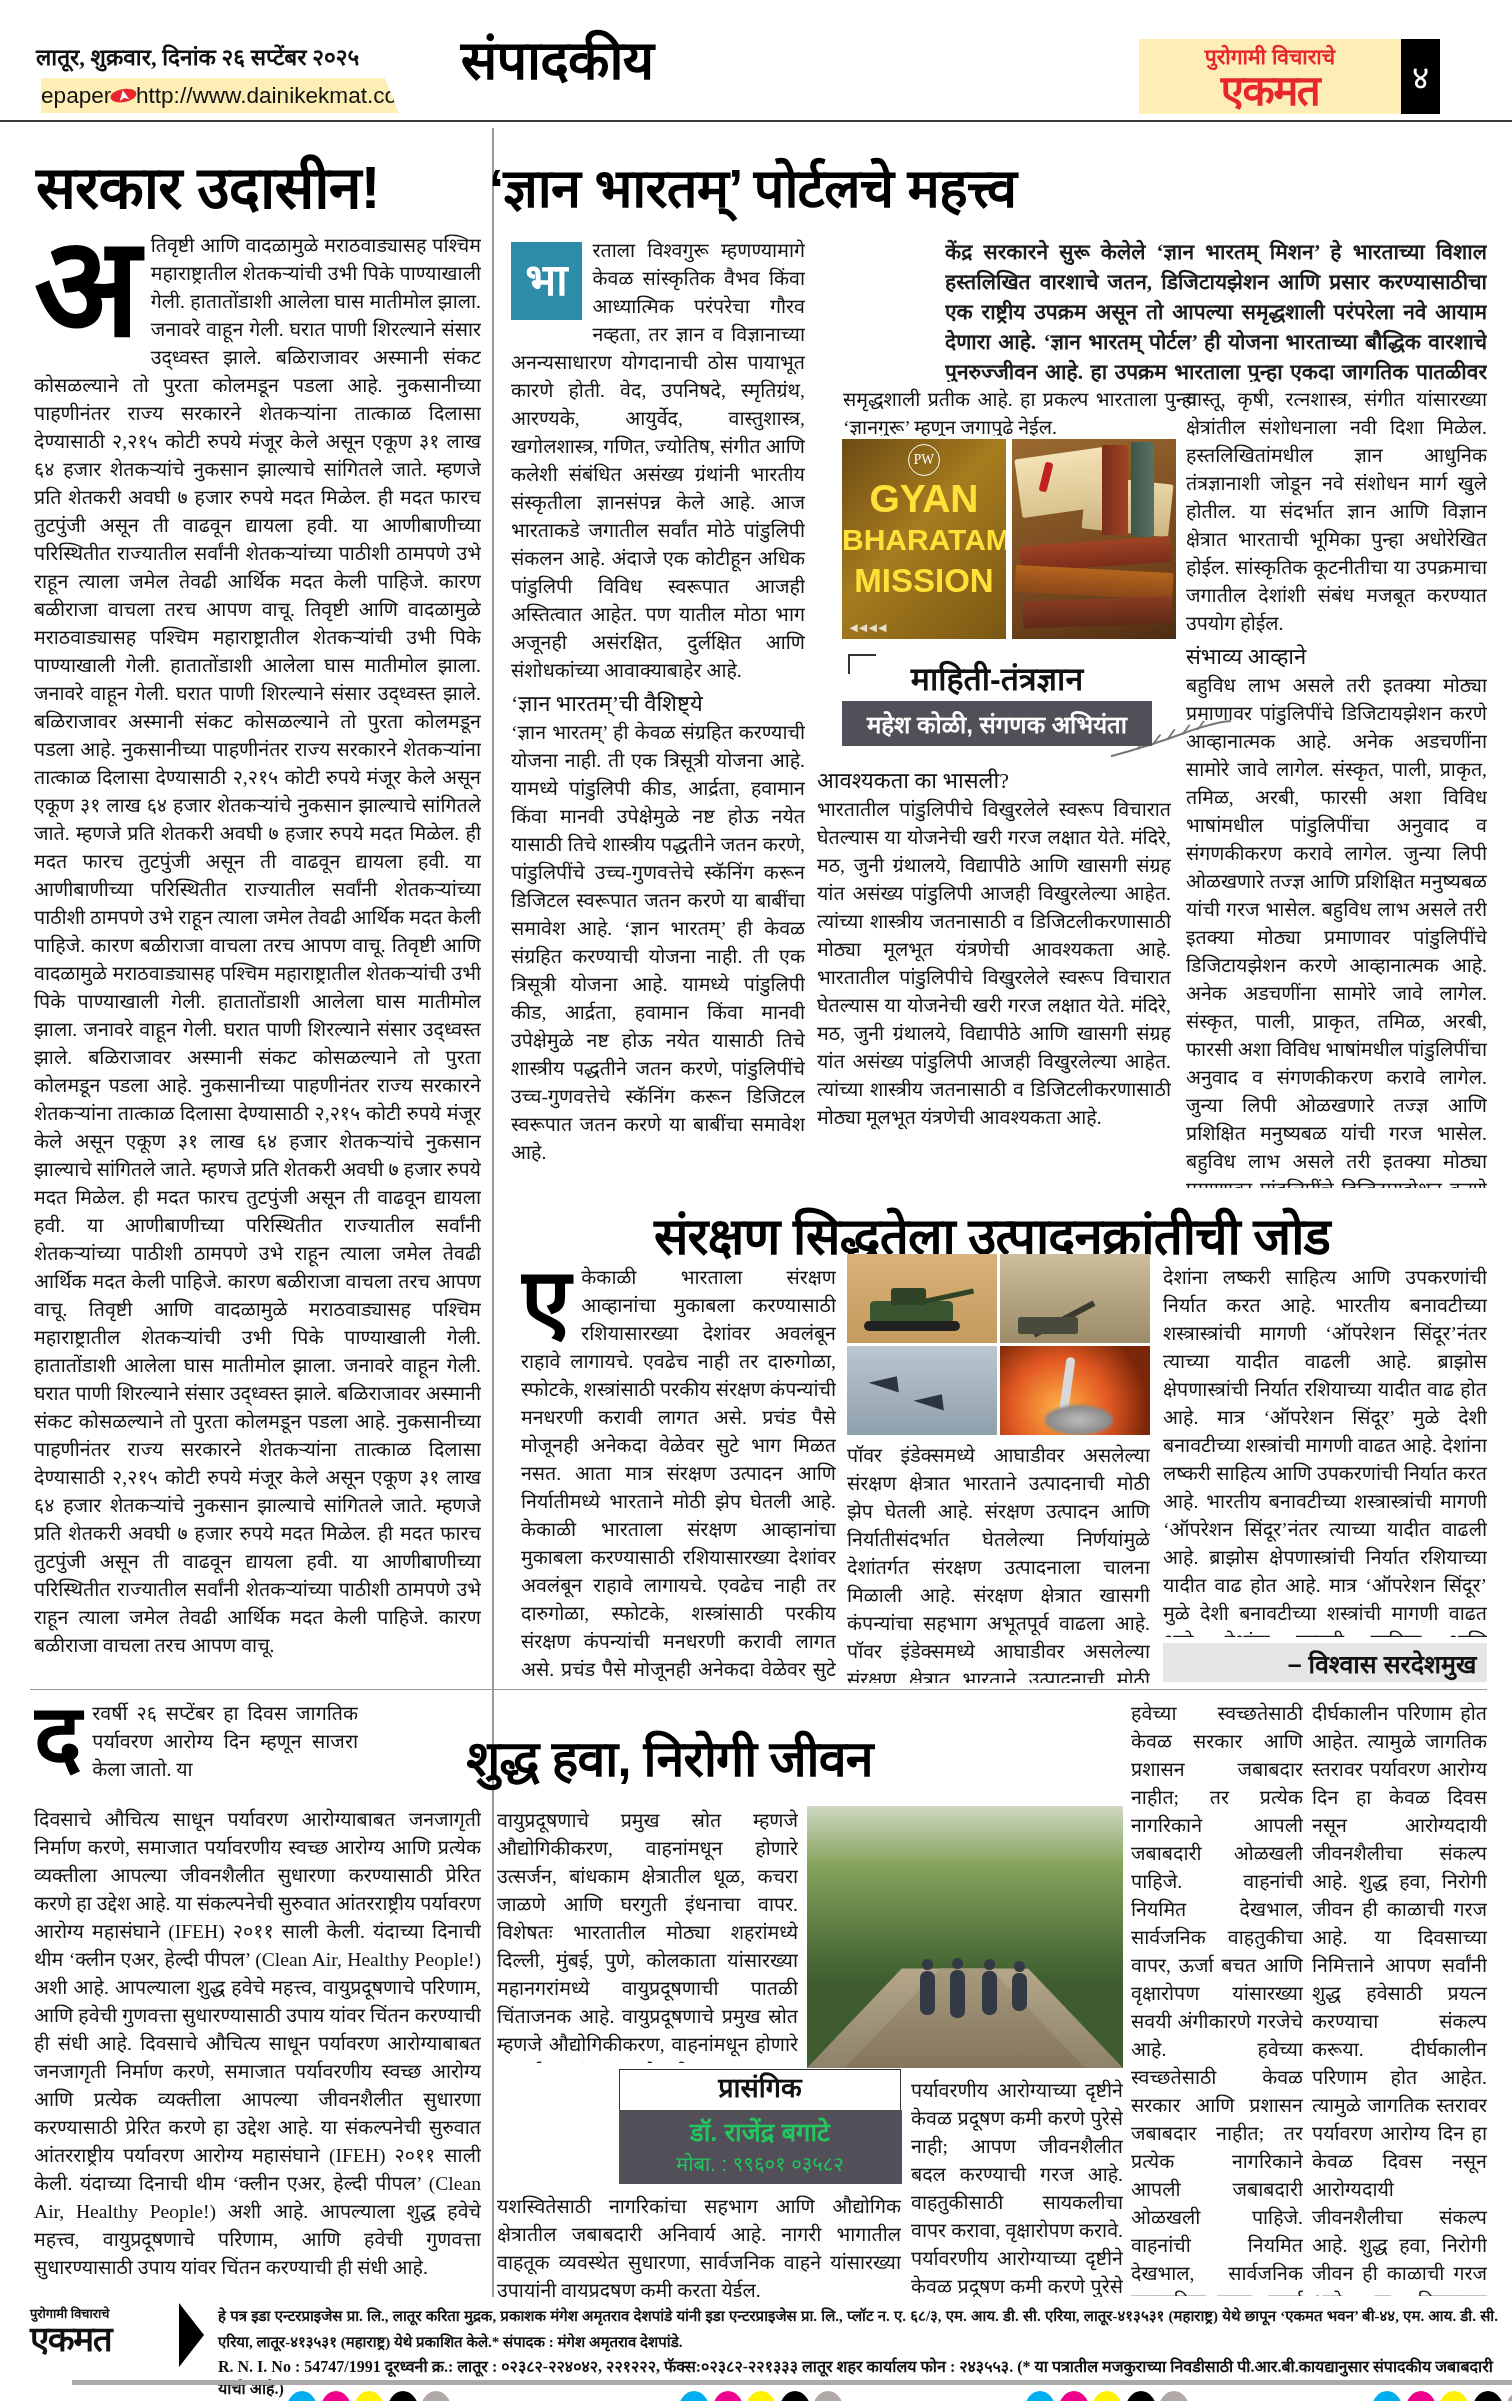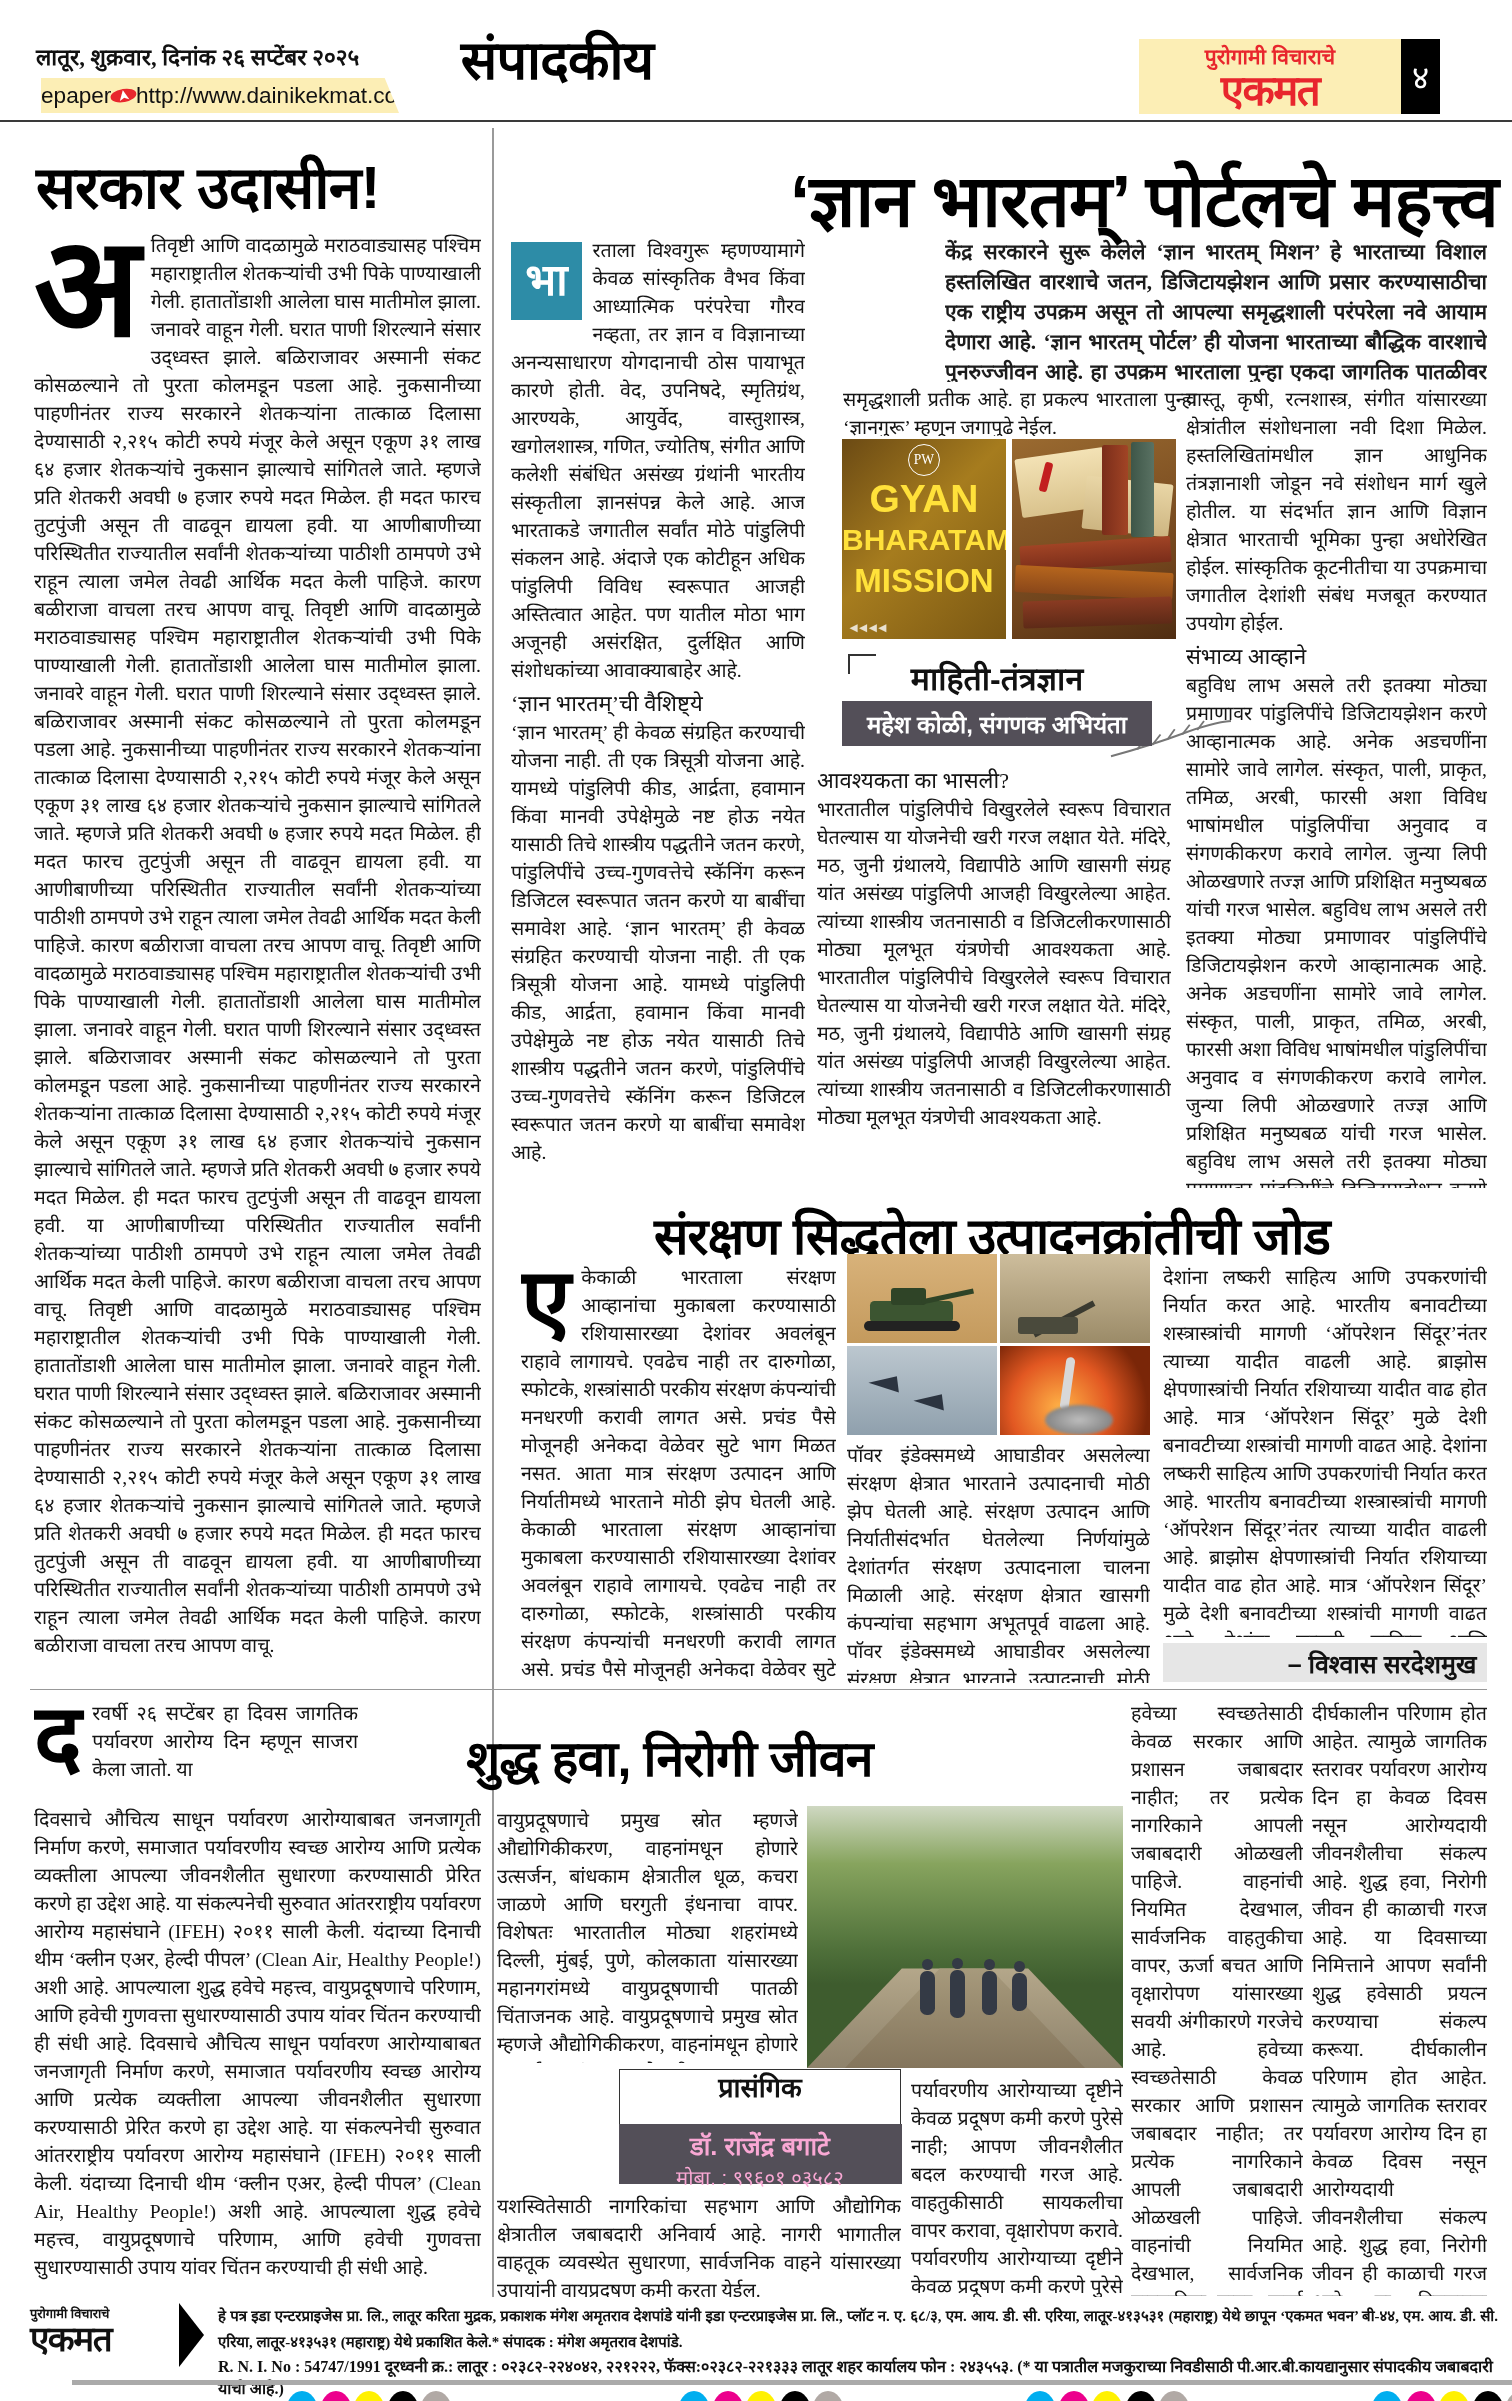--- a/index.html
+++ b/index.html
@@ -52,21 +52,21 @@
   <div class="abs rule-v" style="left:492px;top:128px;height:2169px;"></div>
   <div class="abs rule-h" style="left:30px;top:1689px;width:1457px;height:0.8px;background:#999;"></div>
 
   <div class="abs headline" style="left:36px;top:145px;width:452px;font-size:59px;">सरकार उदासीन!</div>
 
   <div class="abs bodytxt just" style="left:34px;top:232px;width:447px;height:1450px;">
     <span class="dcap" style="font-size:139px;line-height:113px;">अ</span>
     <span>तिवृष्टी आणि वादळामुळे मराठवाड्यासह पश्चिम महाराष्ट्रातील शेतकऱ्यांची उभी पिके पाण्याखाली गेली. हातातोंडाशी आलेला घास मातीमोल झाला. जनावरे वाहून गेली. घरात पाणी शिरल्याने संसार उद्ध्वस्त झाले. बळिराजावर अस्मानी संकट कोसळल्याने तो पुरता कोलमडून पडला आहे. नुकसानीच्या पाहणीनंतर राज्य सरकारने शेतकऱ्यांना तात्काळ दिलासा देण्यासाठी २,२१५ कोटी रुपये मंजूर केले असून एकूण ३१ लाख ६४ हजार शेतकऱ्यांचे नुकसान झाल्याचे सांगितले जाते. म्हणजे प्रति शेतकरी अवघी ७ हजार रुपये मदत मिळेल. ही मदत फारच तुटपुंजी असून ती वाढवून द्यायला हवी. या आणीबाणीच्या परिस्थितीत राज्यातील सर्वांनी शेतकऱ्यांच्या पाठीशी ठामपणे उभे राहून त्याला जमेल तेवढी आर्थिक मदत केली पाहिजे. कारण बळीराजा वाचला तरच आपण वाचू. तिवृष्टी आणि वादळामुळे मराठवाड्यासह पश्चिम महाराष्ट्रातील शेतकऱ्यांची उभी पिके पाण्याखाली गेली. हातातोंडाशी आलेला घास मातीमोल झाला. जनावरे वाहून गेली. घरात पाणी शिरल्याने संसार उद्ध्वस्त झाले. बळिराजावर अस्मानी संकट कोसळल्याने तो पुरता कोलमडून पडला आहे. नुकसानीच्या पाहणीनंतर राज्य सरकारने शेतकऱ्यांना तात्काळ दिलासा देण्यासाठी २,२१५ कोटी रुपये मंजूर केले असून एकूण ३१ लाख ६४ हजार शेतकऱ्यांचे नुकसान झाल्याचे सांगितले जाते. म्हणजे प्रति शेतकरी अवघी ७ हजार रुपये मदत मिळेल. ही मदत फारच तुटपुंजी असून ती वाढवून द्यायला हवी. या आणीबाणीच्या परिस्थितीत राज्यातील सर्वांनी शेतकऱ्यांच्या पाठीशी ठामपणे उभे राहून त्याला जमेल तेवढी आर्थिक मदत केली पाहिजे. कारण बळीराजा वाचला तरच आपण वाचू. तिवृष्टी आणि वादळामुळे मराठवाड्यासह पश्चिम महाराष्ट्रातील शेतकऱ्यांची उभी पिके पाण्याखाली गेली. हातातोंडाशी आलेला घास मातीमोल झाला. जनावरे वाहून गेली. घरात पाणी शिरल्याने संसार उद्ध्वस्त झाले. बळिराजावर अस्मानी संकट कोसळल्याने तो पुरता कोलमडून पडला आहे. नुकसानीच्या पाहणीनंतर राज्य सरकारने शेतकऱ्यांना तात्काळ दिलासा देण्यासाठी २,२१५ कोटी रुपये मंजूर केले असून एकूण ३१ लाख ६४ हजार शेतकऱ्यांचे नुकसान झाल्याचे सांगितले जाते. म्हणजे प्रति शेतकरी अवघी ७ हजार रुपये मदत मिळेल. ही मदत फारच तुटपुंजी असून ती वाढवून द्यायला हवी. या आणीबाणीच्या परिस्थितीत राज्यातील सर्वांनी शेतकऱ्यांच्या पाठीशी ठामपणे उभे राहून त्याला जमेल तेवढी आर्थिक मदत केली पाहिजे. कारण बळीराजा वाचला तरच आपण वाचू. तिवृष्टी आणि वादळामुळे मराठवाड्यासह पश्चिम महाराष्ट्रातील शेतकऱ्यांची उभी पिके पाण्याखाली गेली. हातातोंडाशी आलेला घास मातीमोल झाला. जनावरे वाहून गेली. घरात पाणी शिरल्याने संसार उद्ध्वस्त झाले. बळिराजावर अस्मानी संकट कोसळल्याने तो पुरता कोलमडून पडला आहे. नुकसानीच्या पाहणीनंतर राज्य सरकारने शेतकऱ्यांना तात्काळ दिलासा देण्यासाठी २,२१५ कोटी रुपये मंजूर केले असून एकूण ३१ लाख ६४ हजार शेतकऱ्यांचे नुकसान झाल्याचे सांगितले जाते. म्हणजे प्रति शेतकरी अवघी ७ हजार रुपये मदत मिळेल. ही मदत फारच तुटपुंजी असून ती वाढवून द्यायला हवी. या आणीबाणीच्या परिस्थितीत राज्यातील सर्वांनी शेतकऱ्यांच्या पाठीशी ठामपणे उभे राहून त्याला जमेल तेवढी आर्थिक मदत केली पाहिजे. कारण बळीराजा वाचला तरच आपण वाचू.</span>
   </div>
 
-  <div class="abs headline" style="left:508px;top:149px;width:990px;font-size:72px;text-align:right;">‘ज्ञान भारतम्’ पोर्टलचे महत्त्व</div>
+  <div class="abs headline" style="left:489px;top:149px;width:990px;font-size:54px;text-align:left;">‘ज्ञान भारतम्’ पोर्टलचे महत्त्व</div>
 
   <div class="abs boldintro just" style="left:945px;top:237px;width:542px;height:145px;">केंद्र सरकारने सुरू केलेले ‘ज्ञान भारतम् मिशन’ हे भारताच्या विशाल हस्तलिखित वारशाचे जतन, डिजिटायझेशन आणि प्रसार करण्यासाठीचा एक राष्ट्रीय उपक्रम असून तो आपल्या समृद्धशाली परंपरेला नवे आयाम देणारा आहे. ‘ज्ञान भारतम् पोर्टल’ ही योजना भारताच्या बौद्धिक वारशाचे पुनरुज्जीवन आहे. हा उपक्रम भारताला पुन्हा एकदा जागतिक पातळीवर ज्ञानगुरू म्हणून ओळख मिळवून देईल. अर्थात पांडुलिपींचे डिजिटायझेशन करणे, त्या सार्वजनिकरीत्या खुल्या करणे या सर्व प्रक्रियेमध्ये अनेक आव्हाने आहेत. परंतु दृढ इच्छाशक्ती, तंत्रज्ञानाचा योग्य वापर आणि शास्त्रज्ञ-विज्ञानांचा सहभाग यामुळे हा प्रकल्प यशस्वी होऊ शकतो.</div>
 
   <div class="abs bodytxt just" style="left:511px;top:237px;width:294px;height:950px;">
     <span class="dcap" style="width:71px;height:78px;background:#2d8ca7;color:#fff;display:flex;align-items:center;justify-content:center;font-size:44px;margin:4.5px 10.5px 3px 0;padding:0;">भा</span>
     <span>रताला विश्वगुरू म्हणण्यामागे केवळ सांस्कृतिक वैभव किंवा आध्यात्मिक परंपरेचा गौरव नव्हता, तर ज्ञान व विज्ञानाच्या अनन्यसाधारण योगदानाची ठोस पायाभूत कारणे होती. वेद, उपनिषदे, स्मृतिग्रंथ, आरण्यके, आयुर्वेद, वास्तुशास्त्र, खगोलशास्त्र, गणित, ज्योतिष, संगीत आणि कलेशी संबंधित असंख्य ग्रंथांनी भारतीय संस्कृतीला ज्ञानसंपन्न केले आहे. आज भारताकडे जगातील सर्वांत मोठे पांडुलिपी संकलन आहे. अंदाजे एक कोटीहून अधिक पांडुलिपी विविध स्वरूपात आजही अस्तित्वात आहेत. पण यातील मोठा भाग अजूनही असंरक्षित, दुर्लक्षित आणि संशोधकांच्या आवाक्याबाहेर आहे.</span>
     <span class="subhead">‘ज्ञान भारतम्’ची वैशिष्ट्ये</span>
     <span>‘ज्ञान भारतम्’ ही केवळ संग्रहित करण्याची योजना नाही. ती एक त्रिसूत्री योजना आहे. यामध्ये पांडुलिपी कीड, आर्द्रता, हवामान किंवा मानवी उपेक्षेमुळे नष्ट होऊ नयेत यासाठी तिचे शास्त्रीय पद्धतीने जतन करणे, पांडुलिपींचे उच्च-गुणवत्तेचे स्कॅनिंग करून डिजिटल स्वरूपात जतन करणे या बाबींचा समावेश आहे. ‘ज्ञान भारतम्’ ही केवळ संग्रहित करण्याची योजना नाही. ती एक त्रिसूत्री योजना आहे. यामध्ये पांडुलिपी कीड, आर्द्रता, हवामान किंवा मानवी उपेक्षेमुळे नष्ट होऊ नयेत यासाठी तिचे शास्त्रीय पद्धतीने जतन करणे, पांडुलिपींचे उच्च-गुणवत्तेचे स्कॅनिंग करून डिजिटल स्वरूपात जतन करणे या बाबींचा समावेश आहे.</span>
   </div>
 
@@ -168,21 +168,21 @@
     <div style="position:absolute;left:0;bottom:0;width:100%;height:38%;background:linear-gradient(#b4a78a,#8e826b);clip-path:polygon(30% 0,70% 0,100% 100%,0 100%);"></div>
     <div style="position:absolute;left:0;bottom:0;width:100%;height:38%;background:linear-gradient(#a79a7c,#84755c);clip-path:polygon(42% 0,58% 0,88% 100%,12% 100%);"></div>
     <div class="person" style="left:113px;bottom:53px;"></div>
     <div class="person" style="left:143px;bottom:50px;height:48px;"></div>
     <div class="person" style="left:175px;bottom:53px;"></div>
     <div class="person" style="left:205px;bottom:57px;height:38px;"></div>
   </div>
 
   <div class="abs" style="left:619px;top:2069px;width:282px;height:114px;border:1.5px solid #333;box-sizing:border-box;background:#fff;">
     <div class="sans" style="width:100%;text-align:center;font-size:27px;font-weight:900;line-height:36px;">प्रासंगिक</div>
-    <div class="sans" style="position:absolute;left:-1.5px;bottom:-1.5px;width:calc(100% + 3px);height:60px;background:#534f58;color:#f9a8d4;text-align:center;">
+    <div class="sans" style="position:absolute;left:-1.5px;bottom:-1.5px;width:calc(100% + 3px);height:74px;background:#534f58;color:#22c55e;text-align:center;">
       <div style="font-size:25.6px;font-weight:bold;margin-top:4.5px;">डॉ. राजेंद्र बगाटे</div>
       <div style="font-size:20.3px;">मोबा. : ९९६०१ ०३५८२</div>
     </div>
   </div>
 
   <div class="abs bodytxt just" style="left:497px;top:2193px;width:404px;height:104px;">यशस्वितेसाठी नागरिकांचा सहभाग आणि औद्योगिक क्षेत्रातील जबाबदारी अनिवार्य आहे. नागरी भागातील वाहतूक व्यवस्थेत सुधारणा, सार्वजनिक वाहने यांसारख्या उपायांनी वायुप्रदूषण कमी करता येईल.</div>
 
   <div class="abs bodytxt just" style="left:911px;top:2077px;width:212px;height:220px;">पर्यावरणीय आरोग्याच्या दृष्टीने केवळ प्रदूषण कमी करणे पुरेसे नाही; आपण जीवनशैलीत बदल करण्याची गरज आहे. वाहतुकीसाठी सायकलीचा वापर करावा, वृक्षारोपण करावे. पर्यावरणीय आरोग्याच्या दृष्टीने केवळ प्रदूषण कमी करणे पुरेसे नाही; आपण जीवनशैलीत बदल करण्याची गरज आहे. वाहतुकीसाठी सायकलीचा वापर करावा, वृक्षारोपण करावे.</div>
 
   <div class="abs bodytxt just" style="left:1131px;top:1700px;width:172px;height:596px;">हवेच्या स्वच्छतेसाठी केवळ सरकार आणि प्रशासन जबाबदार नाहीत; तर प्रत्येक नागरिकाने आपली जबाबदारी ओळखली पाहिजे. वाहनांची नियमित देखभाल, सार्वजनिक वाहतुकीचा वापर, ऊर्जा बचत आणि वृक्षारोपण यांसारख्या सवयी अंगीकारणे गरजेचे आहे. हवेच्या स्वच्छतेसाठी केवळ सरकार आणि प्रशासन जबाबदार नाहीत; तर प्रत्येक नागरिकाने आपली जबाबदारी ओळखली पाहिजे. वाहनांची नियमित देखभाल, सार्वजनिक वाहतुकीचा वापर, ऊर्जा बचत आणि वृक्षारोपण यांसारख्या सवयी अंगीकारणे गरजेचे आहे. हवेच्या स्वच्छतेसाठी केवळ सरकार आणि प्रशासन जबाबदार नाहीत; तर प्रत्येक नागरिकाने आपली जबाबदारी ओळखली पाहिजे. वाहनांची नियमित देखभाल, सार्वजनिक वाहतुकीचा वापर, ऊर्जा बचत आणि वृक्षारोपण यांसारख्या सवयी अंगीकारणे गरजेचे आहे.</div>

